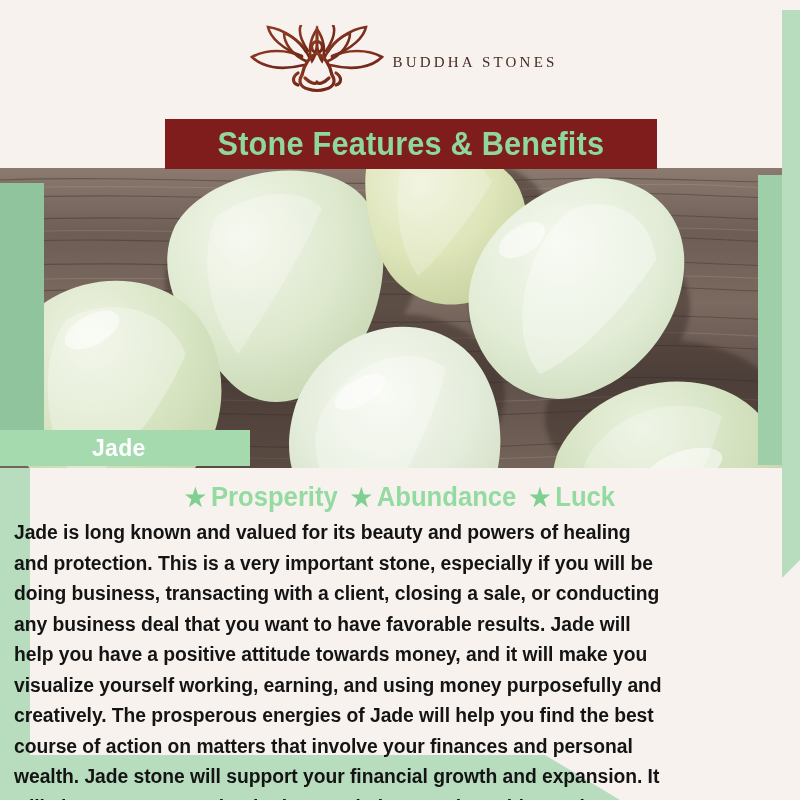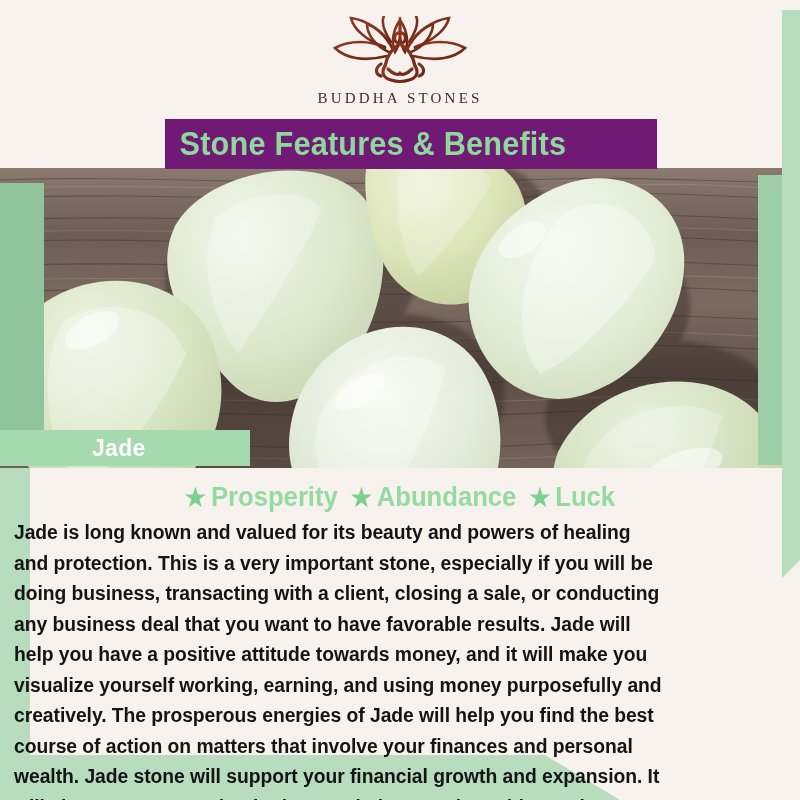--- a/index.html
+++ b/index.html
@@ -41,37 +41,37 @@
   .deco-bottom{
     position:absolute;left:0;bottom:0;width:620px;height:45px;
     background:#b7ddbe;z-index:2;
     clip-path:polygon(0 0, 545px 0, 620px 100%, 0 100%);
   }
 
   
   .header{
     position:absolute;left:0;top:0;width:800px;height:122px;
     background:#f8f2ee;z-index:5;
-    display:flex;flex-direction:column;align-items:center;justify-content:center;
+    display:flex;align-items:center;justify-content:center;
   }
   .logo-mark{
     width:150px;height:72px;display:block;
   }
   .logo-word{
     font-family:"Liberation Serif", serif;
     font-size:15px;letter-spacing:3.2px;
     color:#4a2a22;font-weight:400;
     margin-top:2px;
   }
 
   
   .title-box{
     position:absolute;left:165px;top:119px;width:492px;height:50px;
-    background:#701a75;z-index:8;
-    display:flex;align-items:center;justify-content:flex-start;
+    background:#7f1d1d;z-index:8;
+    display:flex;align-items:center;justify-content:center;
   }
   .title-text{
     font-family:"Liberation Sans Narrow","Liberation Sans",sans-serif;
     font-weight:bold;font-size:33px;
     color:#8ed89b;
     letter-spacing:.2px;
     transform:scaleX(.93);
     white-space:nowrap;
   }
 

